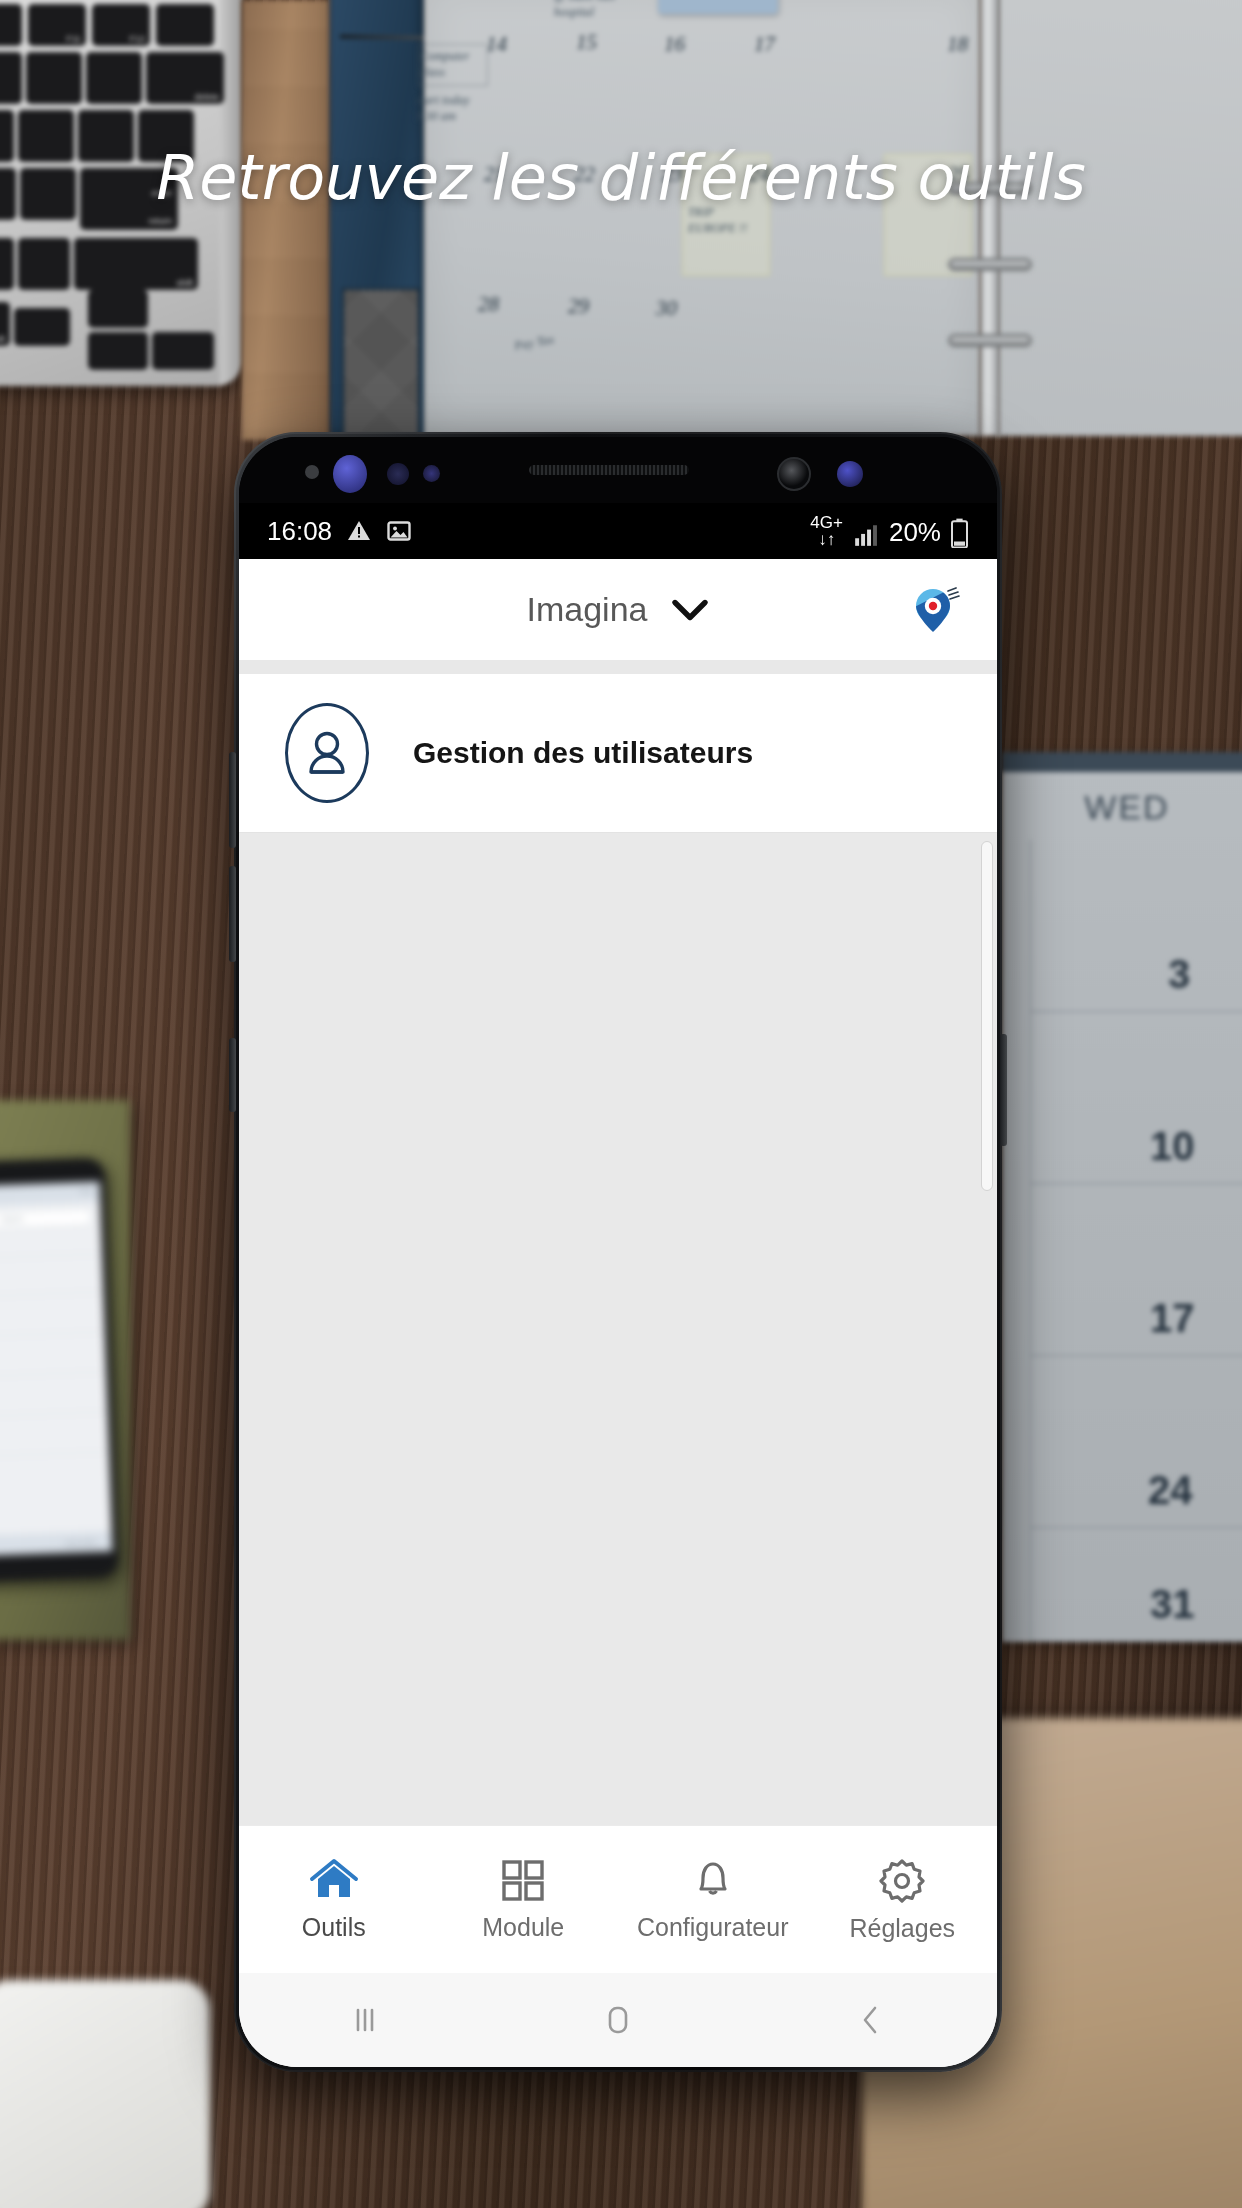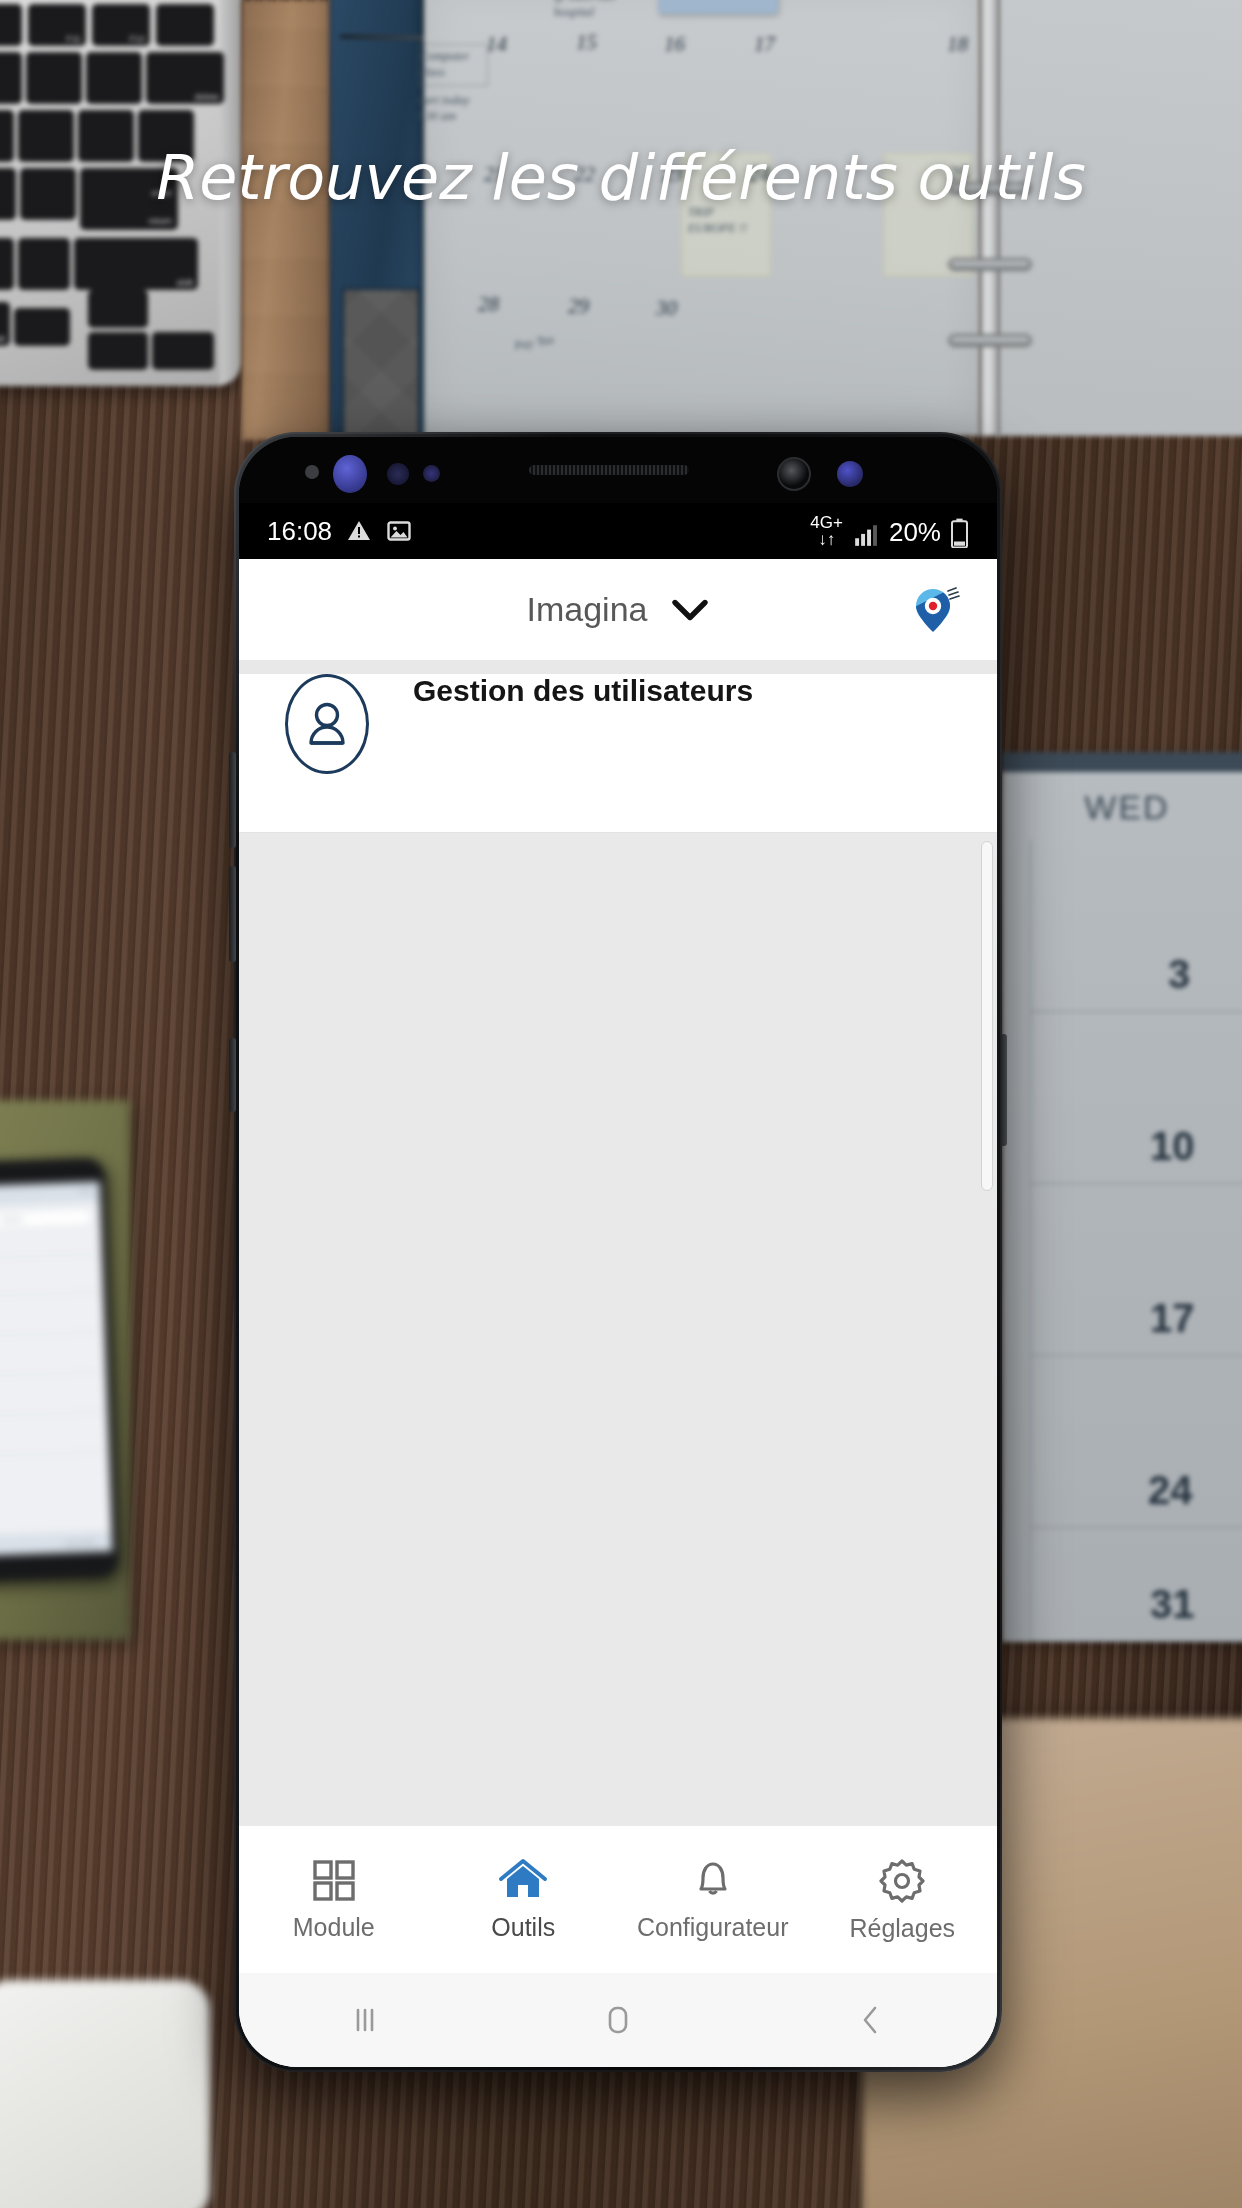--- a/index.html
+++ b/index.html
@@ -248,21 +248,21 @@
     position:absolute; right:26px; top:50%; transform:translateY(-50%);
     width:72px; height:72px; border-radius:50%;
     background:#fff; display:flex; align-items:center; justify-content:center;
   }
 
   .head-sep { height:14px; background:#e8e8e8; flex:0 0 auto; }
 
   
   #toollist { background:#fff; flex:0 0 auto; }
   .tool-row {
-    display:flex; 
+    display:flex; align-items:center;
     height:159px; padding-left:46px;
     border-bottom:1px solid #e3e3e3;
     background:#fff;
   }
   .tool-icon {
     width:84px; height:100px; border:3px solid #1c3a5c; border-radius:50%;
     display:flex; align-items:center; justify-content:center;
     flex:0 0 auto;
   }
   .tool-label {
@@ -525,37 +525,37 @@
 
 
       </div>
 
       <div id="filler">
         <div id="scrollthumb"></div>
       </div>
 
       <div id="tabbar">
 
+        <div class="tab active">
+          <svg width="52" height="46" viewBox="0 0 52 46">
+            <path d="M4 22 L26 4 L48 22" fill="none" stroke="#2e7bc4" stroke-width="4" stroke-linecap="round" stroke-linejoin="round"></path>
+            <path d="M10 22 L10 40 L42 40 L42 22 L26 9 Z" fill="#2e7bc4"></path>
+            <rect x="21" y="28" width="10" height="12" fill="#ffffff"></rect>
+          </svg>
+          <span class="tlabel">Outils</span>
+        </div>
+
         <div class="tab">
           <svg width="48" height="46" viewBox="0 0 48 46">
             <rect x="5" y="5" width="16" height="16" fill="none" stroke="#6d6d6d" stroke-width="3.4"></rect>
             <rect x="27" y="5" width="16" height="16" fill="none" stroke="#6d6d6d" stroke-width="3.4"></rect>
             <rect x="5" y="26" width="16" height="16" fill="none" stroke="#6d6d6d" stroke-width="3.4"></rect>
             <rect x="27" y="26" width="16" height="16" fill="none" stroke="#6d6d6d" stroke-width="3.4"></rect>
           </svg>
           <span class="tlabel">Module</span>
-        </div>
-
-        <div class="tab active">
-          <svg width="52" height="46" viewBox="0 0 52 46">
-            <path d="M4 22 L26 4 L48 22" fill="none" stroke="#2e7bc4" stroke-width="4" stroke-linecap="round" stroke-linejoin="round"></path>
-            <path d="M10 22 L10 40 L42 40 L42 22 L26 9 Z" fill="#2e7bc4"></path>
-            <rect x="21" y="28" width="10" height="12" fill="#ffffff"></rect>
-          </svg>
-          <span class="tlabel">Outils</span>
         </div>
 
         <div class="tab">
           <svg width="46" height="46" viewBox="0 0 46 46">
             <path d="M11 32 C11 32 13 29 13 21 C13 13 17 7 23 7 C29 7 33 13 33 21 C33 29 35 32 35 32 Z" fill="none" stroke="#6d6d6d" stroke-width="3.2" stroke-linejoin="round"></path>
             <path d="M19.5 34 A4 4 0 0 0 26.5 34" fill="none" stroke="#6d6d6d" stroke-width="3.2"></path>
           </svg>
           <span class="tlabel">Configurateur</span>
         </div>
 

